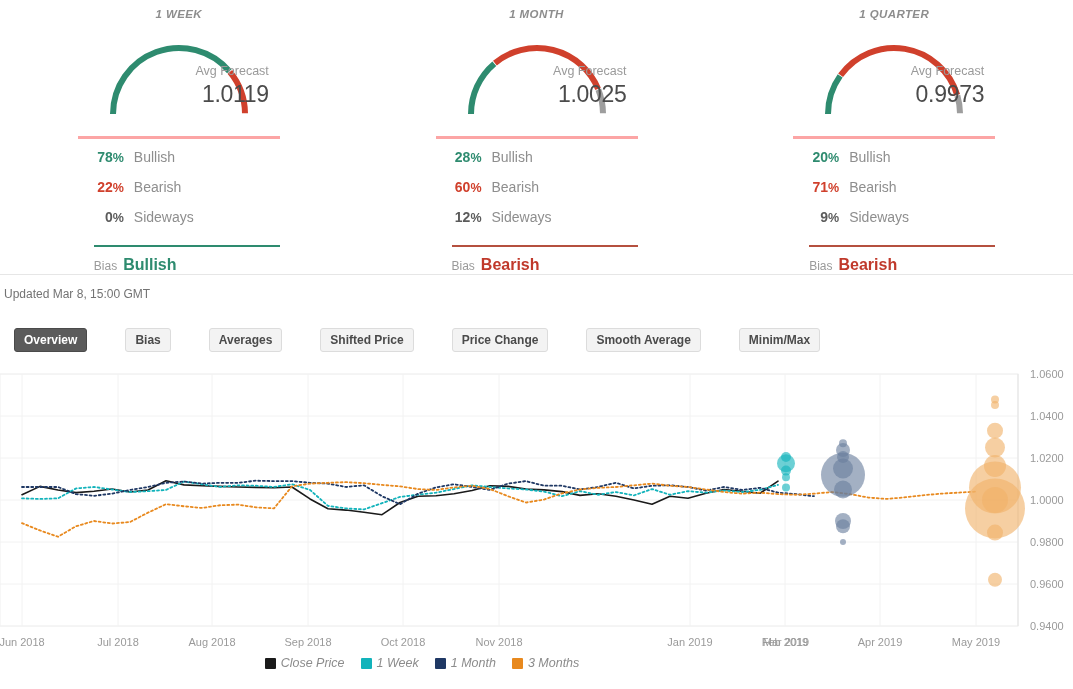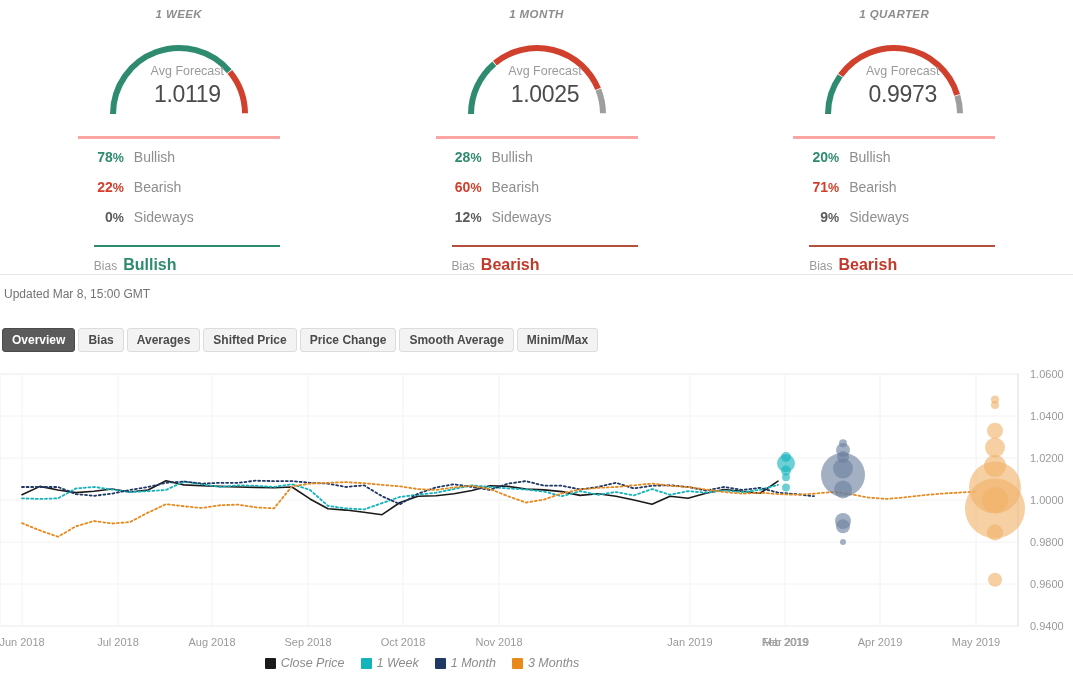--- a/index.html
+++ b/index.html
@@ -39,21 +39,21 @@
   .gauge-wrap {
     position: relative;
     width: 180px;
     height: 100px;
   }
   .gauge-wrap svg { display: block; }
   .gauge-center {
     position: absolute;
     left: 17px; right: 0;
     top: 42px;
-    text-align: center;
+    text-align: right;
     pointer-events: none;
   }
   .gauge-label {
     font-size: 12.5px;
     color: #9a9a9a;
     line-height: 15px;
   }
   .gauge-value {
     font-size: 23px;
     color: #4b4b4b;
@@ -107,23 +107,24 @@
   }
   .updated {
     font-size: 12px;
     color: #737373;
     padding: 12px 0 0 4px;
   }
 
   
   .tabs {
     display: flex;
-    padding-left: 2px;
+    padding-left: 14px;
     margin-top: 27px;
     height: 24px;
+    gap: 35px;
   }
   .tab {
     font-size: 12px;
     font-weight: bold;
     color: #4b4b4b;
     background: #f3f3f3;
     border: 1px solid #dcdcdc;
     border-radius: 3px;
     padding: 5px 9px 6px 9px;
     margin-right: 3px;

